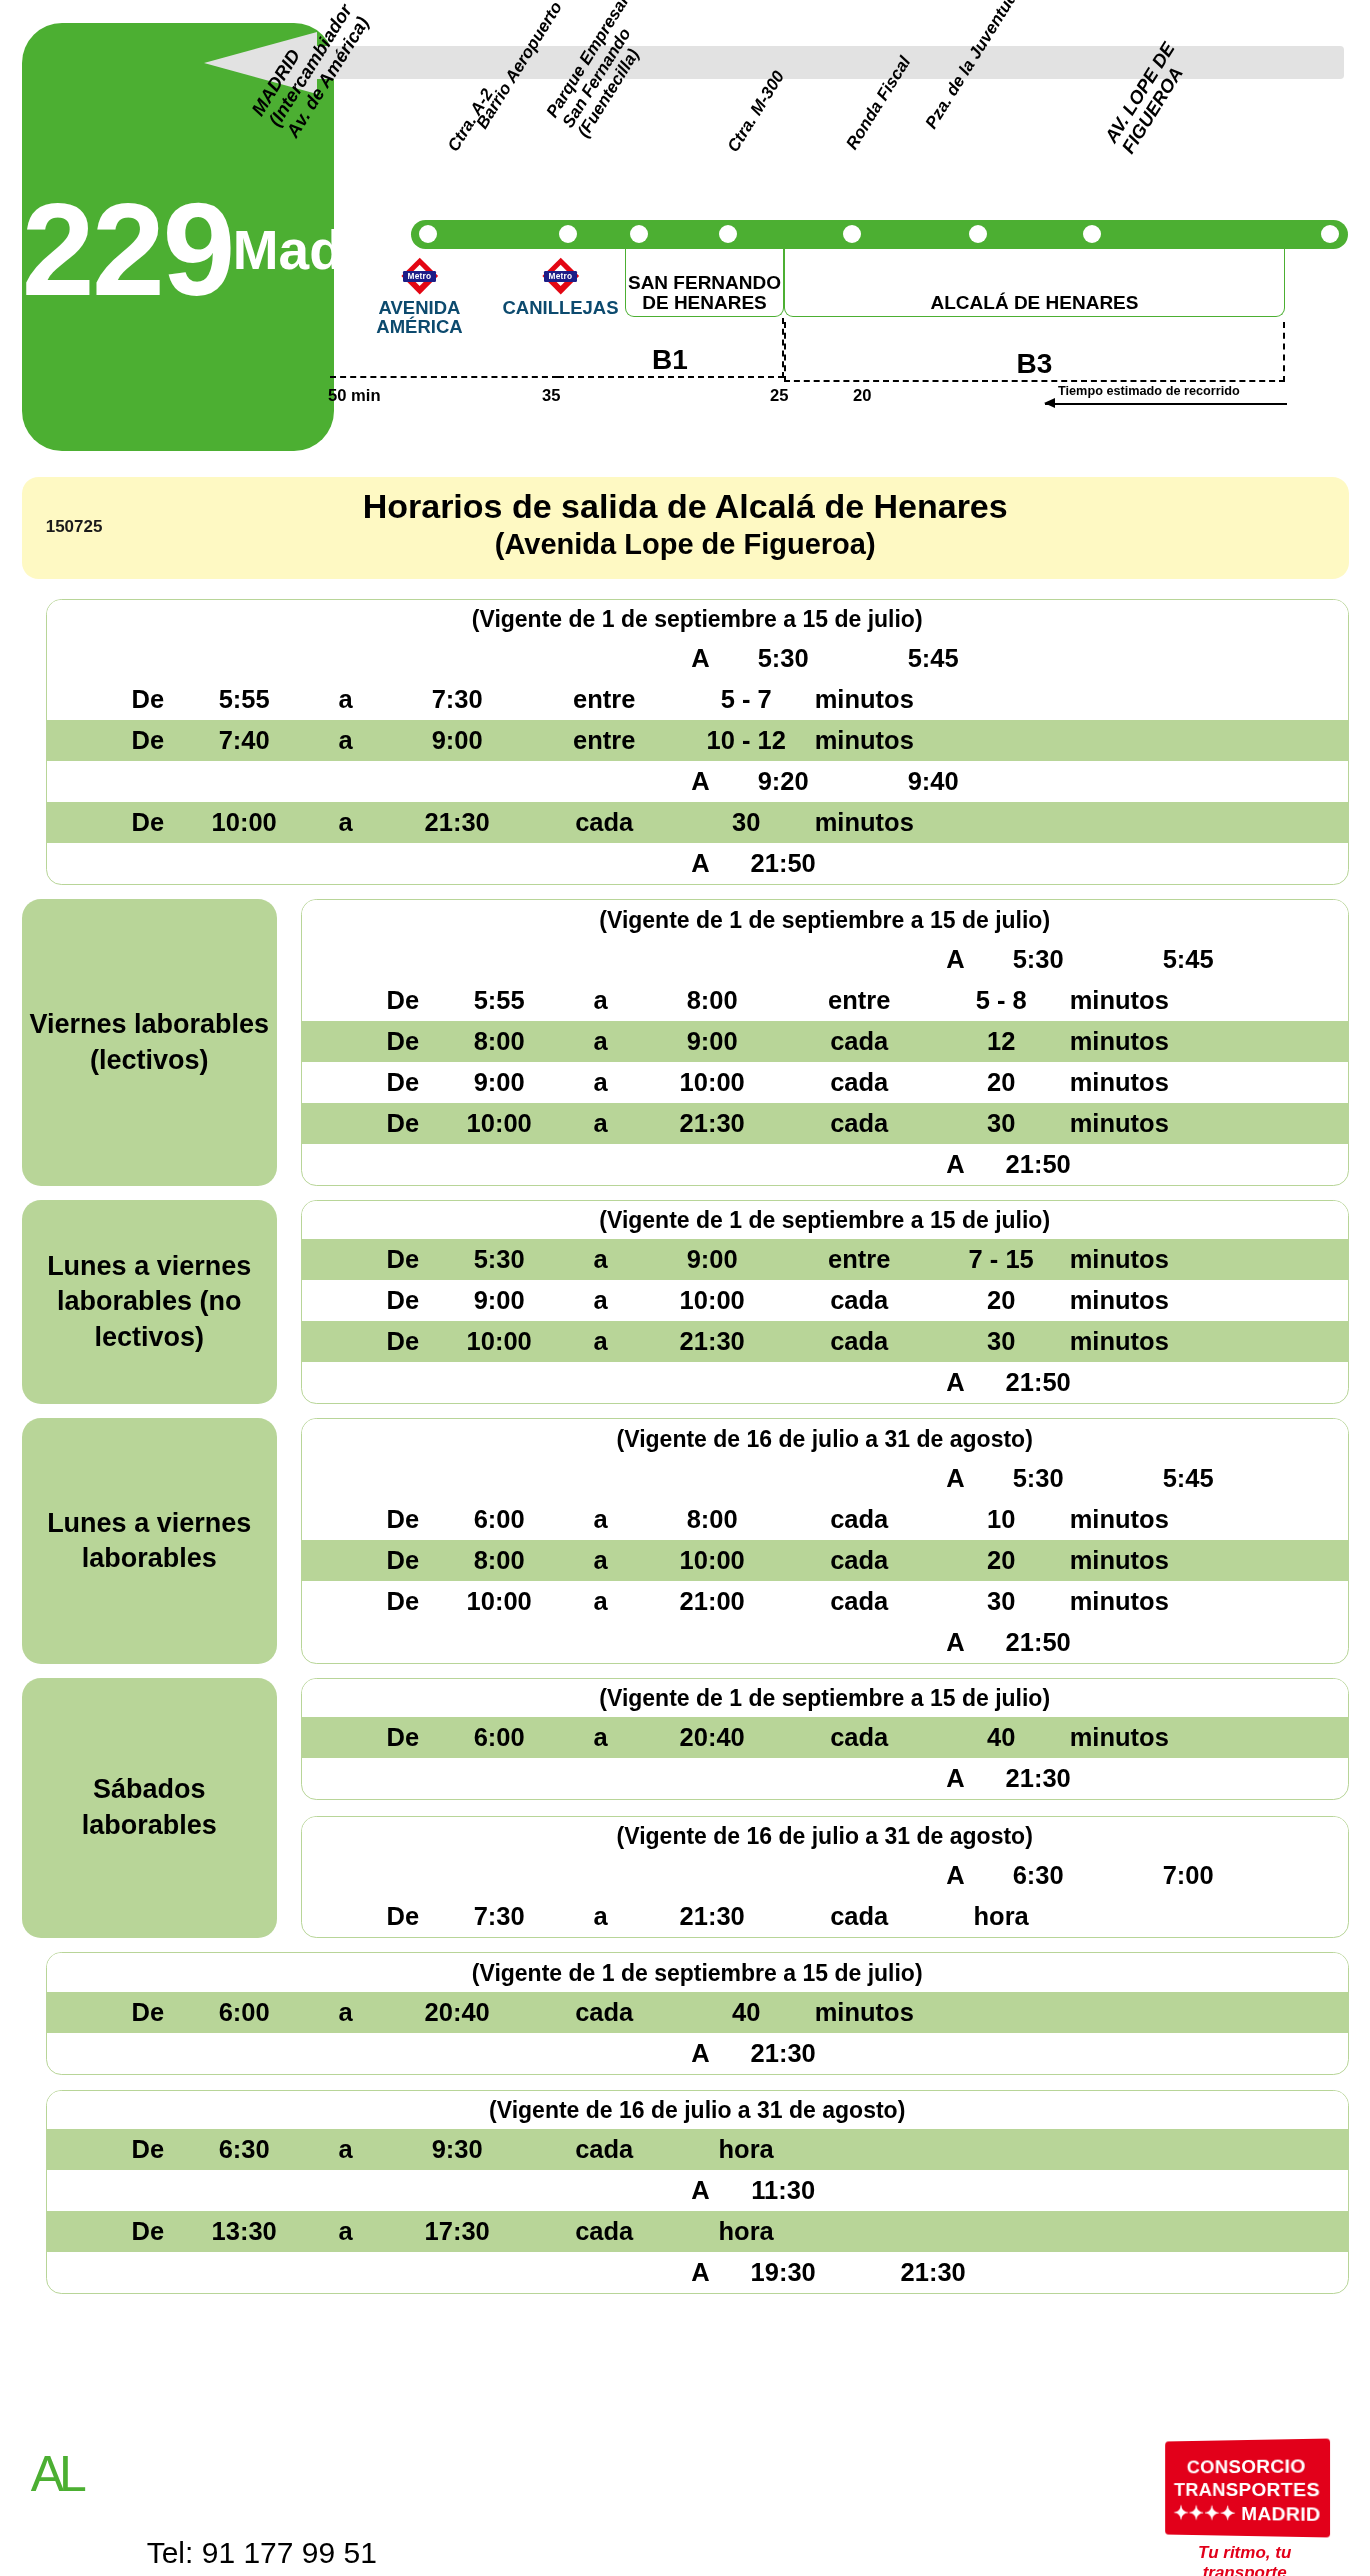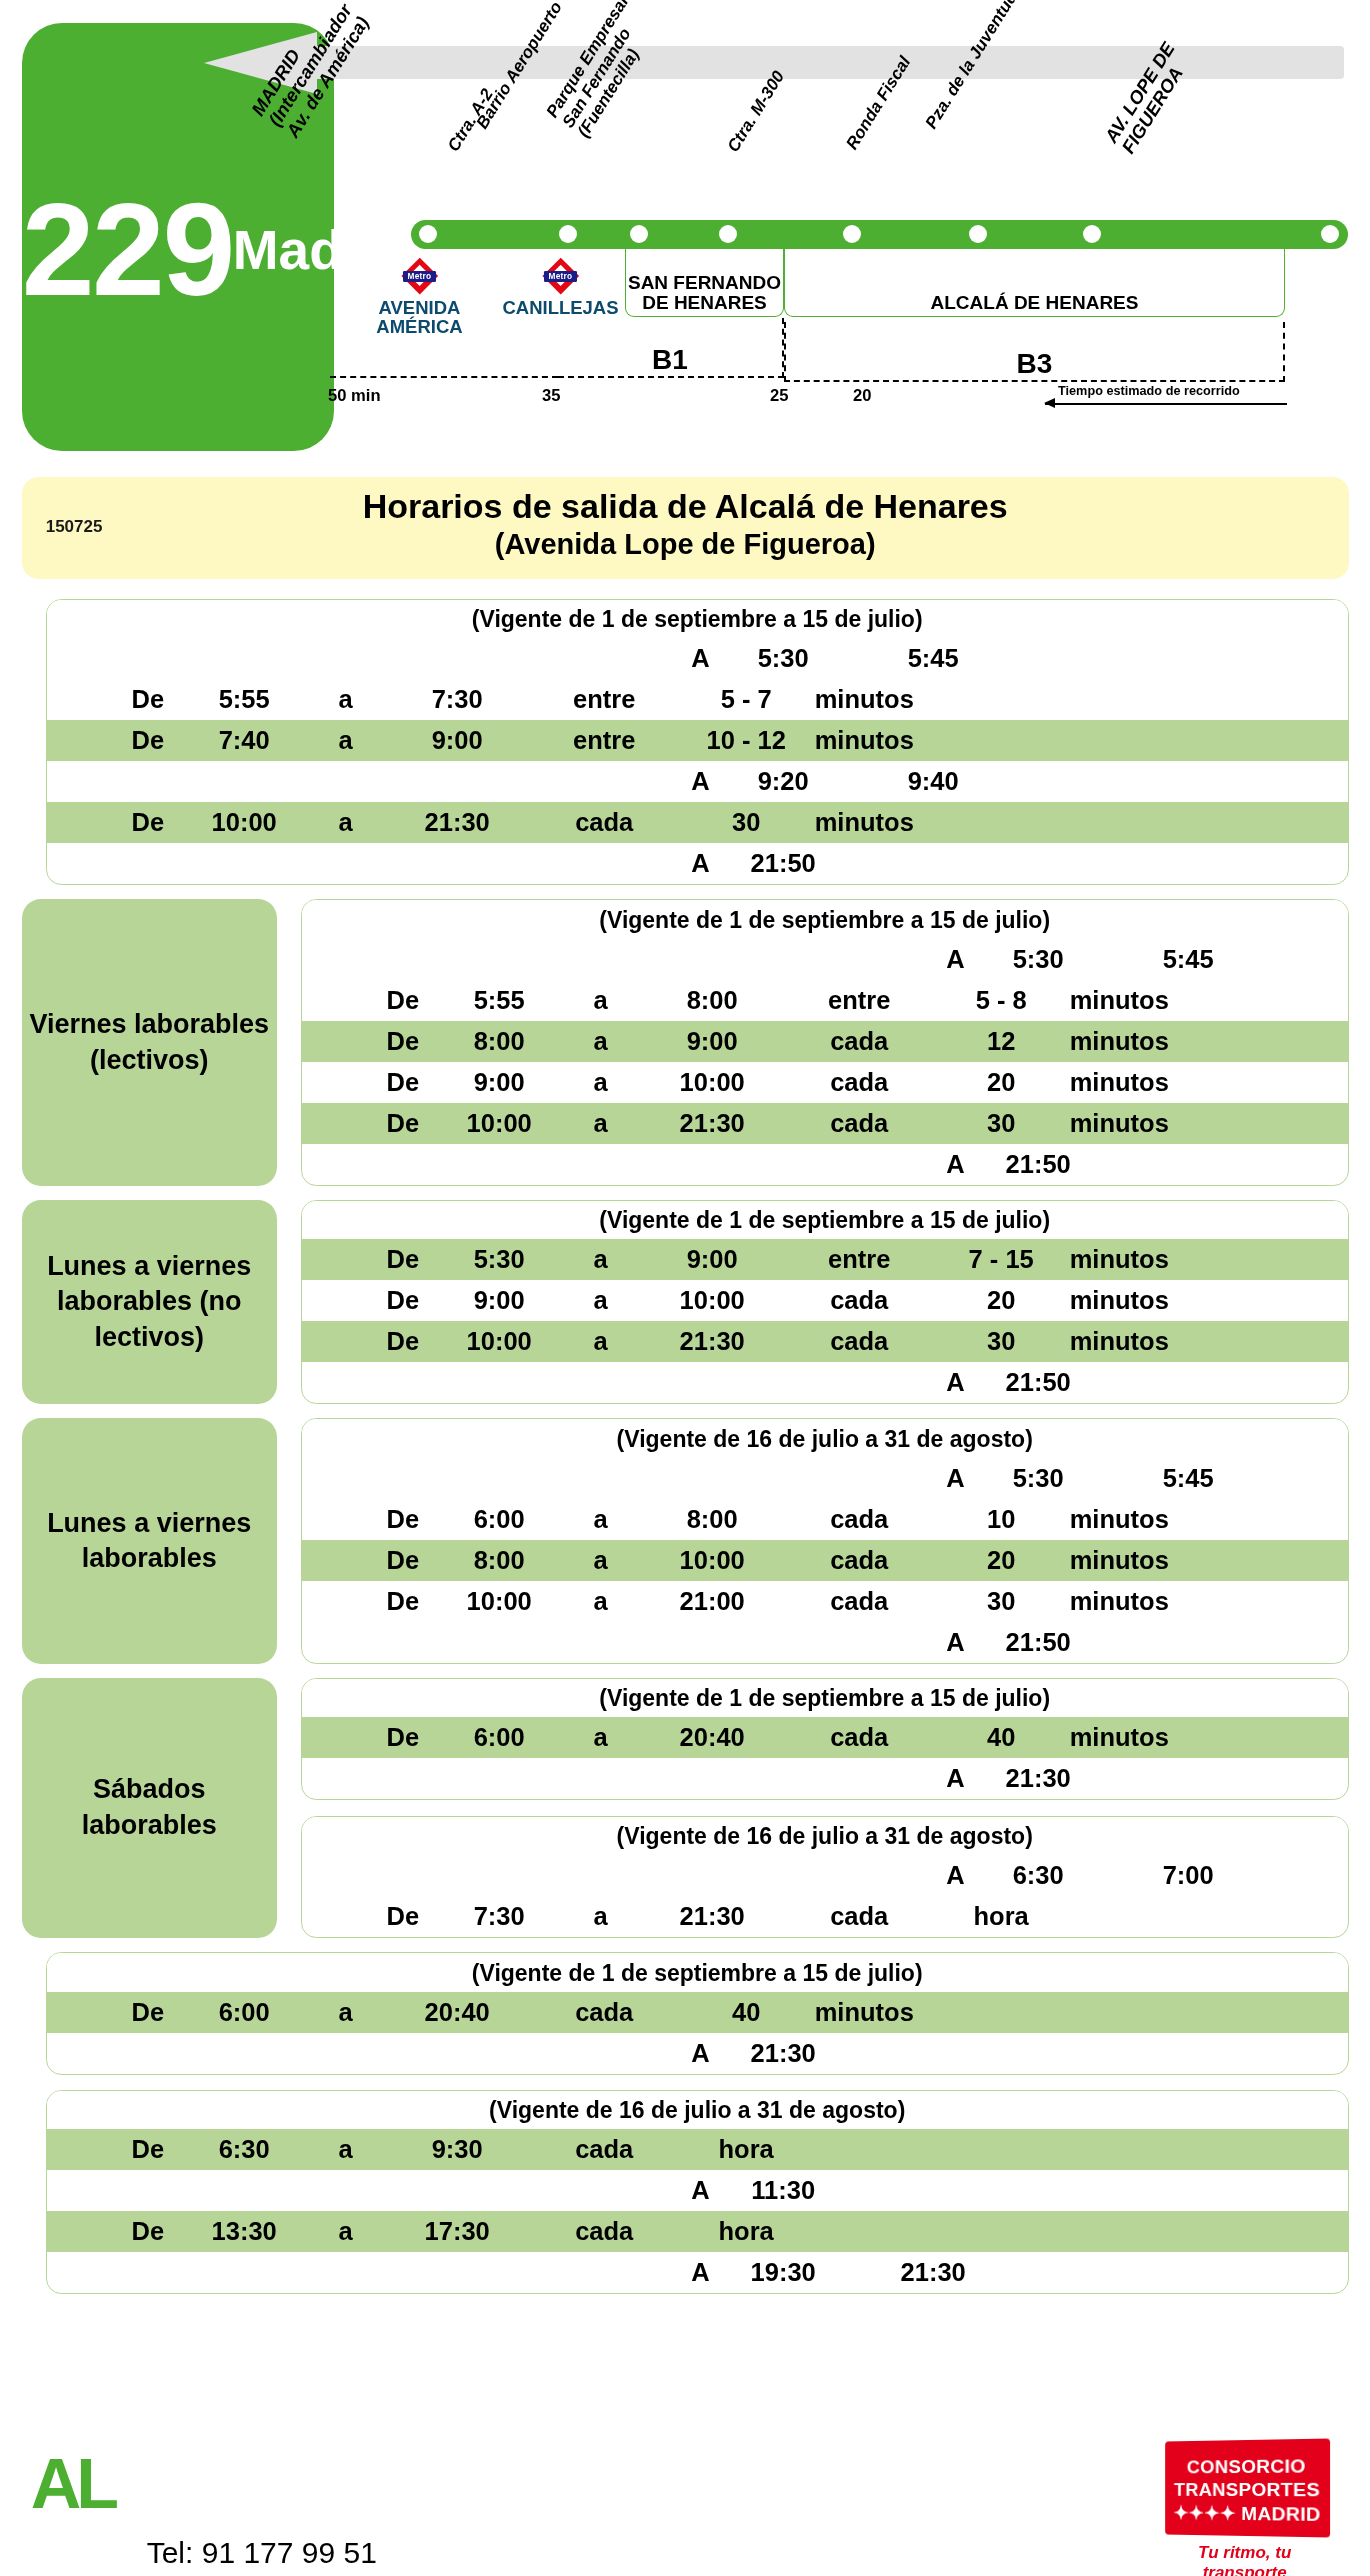--- a/index.html
+++ b/index.html
@@ -84,21 +84,21 @@
   .c-freq{width:137px;text-align:center;}
   .c-unit{width:191px;text-align:left;}
   
   .rowA{display:flex;align-items:center;height:41px;font-size:25.5px;font-weight:bold;}
   .a-lbl{width:663px;text-align:right;padding-right:0;box-sizing:border-box;}
   .a-t1{width:147px;text-align:center;}
   .a-t2{width:153px;text-align:center;}
 
   
   .footer{position:absolute;left:21.7px;top:2440px;width:1327px;height:121px;}
-  .al-logo{position:absolute;left:9px;top:9px;font-size:70px;font-weight:bold;color:#4caf32;line-height:1;letter-spacing:-5.1px;}
+  .al-logo{position:absolute;left:9px;top:9px;font-size:50px;font-weight:normal;color:#4caf32;line-height:1;letter-spacing:-5.1px;}
   .addr{position:absolute;left:127px;top:10.2px;font-size:20.4px;line-height:1.48;}
   .addr b{font-weight:bold;}
   .tel{position:absolute;left:125px;top:96px;font-size:30px;font-weight:normal;}
   .crtm{position:absolute;left:1140px;top:0px;width:166px;height:96px;background:#e2001a;
       border-radius:3.8px;color:#fff;text-align:center;font-weight:bold;
       transform:perspective(319px) rotateY(-7deg);}
   .crtm div{line-height:1.22;font-size:19px;letter-spacing:0.3px;}
   .crtm .l1{padding-top:15.3px;}
   .slogan{position:absolute;left:1140px;top:103px;width:166px;text-align:center;color:#e2001a;
       font-size:17px;font-weight:bold;font-style:italic;}

